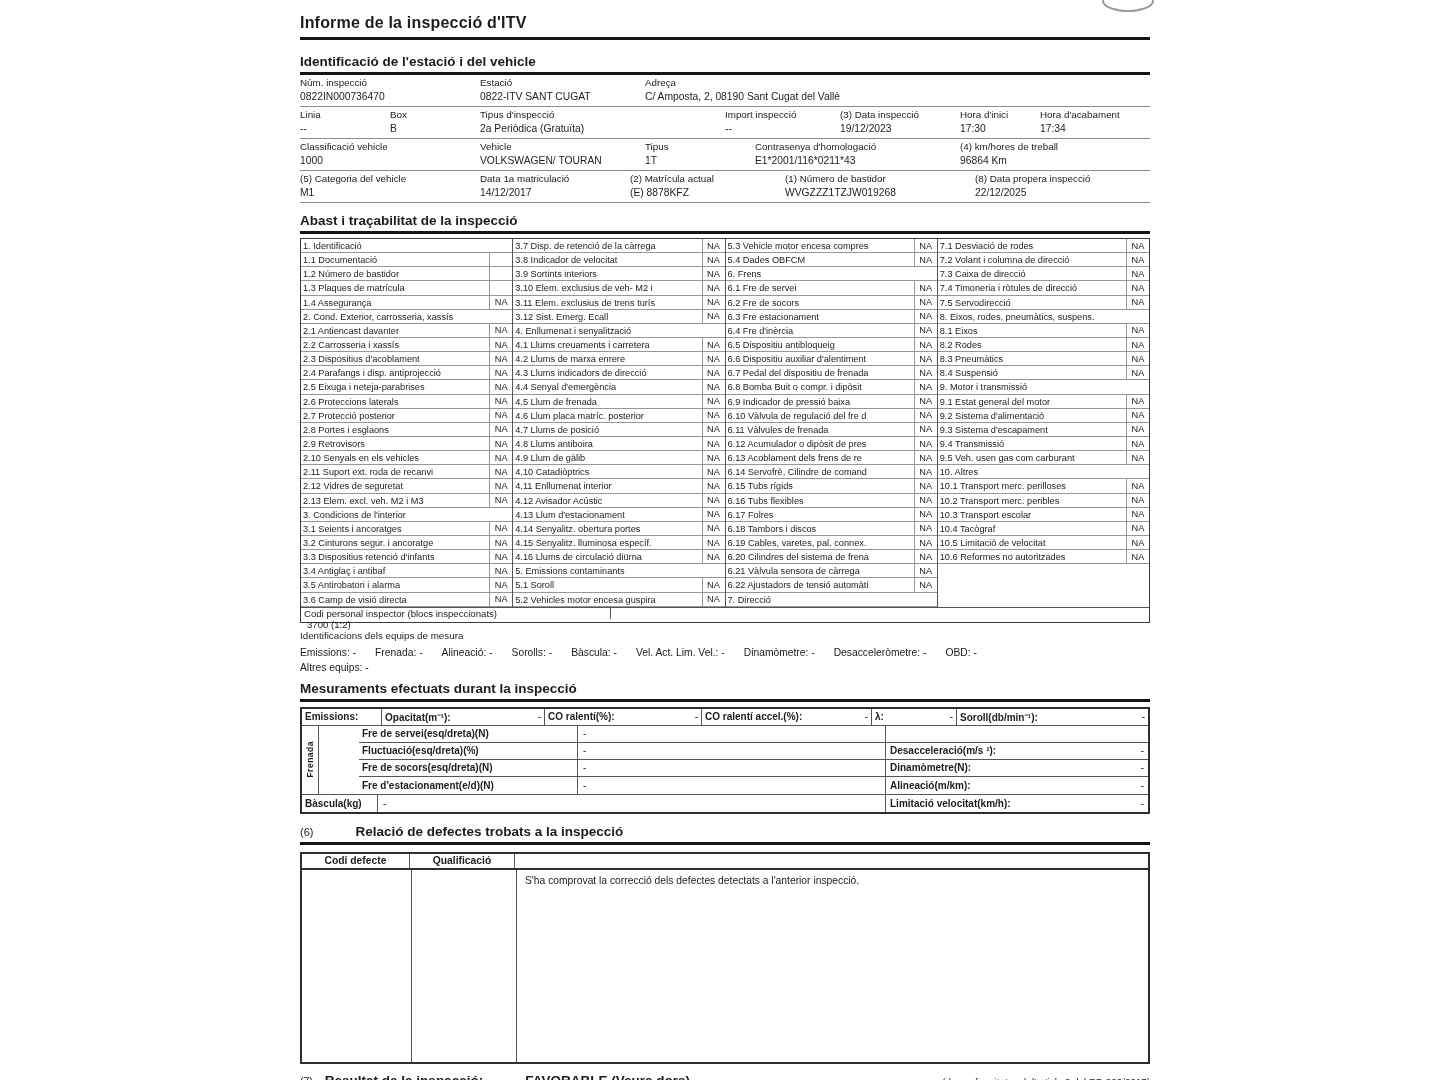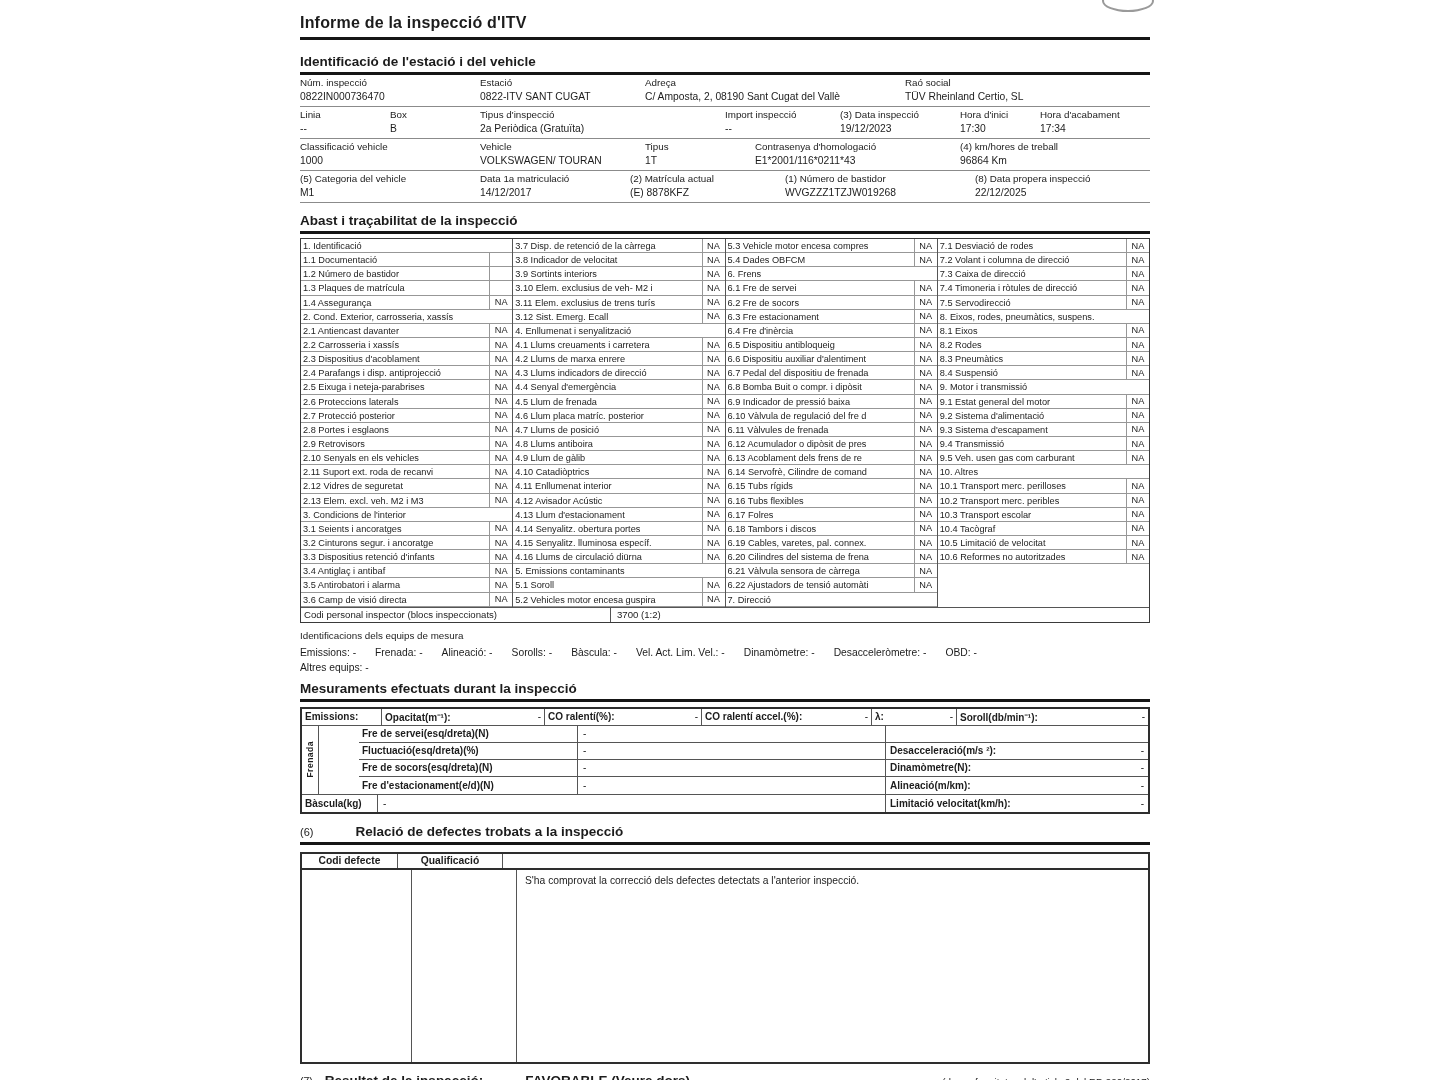--- a/index.html
+++ b/index.html
@@ -40,21 +40,21 @@
   .st-r4 .st-field:nth-child(5){flex:1}
 
   .scope-section { margin-top:8px; }
   .scope-box { border:1.5px solid #3a3a3a; margin-top:4px; }
   .sc-cols { display:flex; align-items:stretch; }
   .sc-col { flex:1; border-right:1px solid #555; }
   .sc-col:last-child { border-right:none; }
   .sc-row { display:flex; height:14.15px; border-bottom:1px solid #979797; align-items:stretch; }
   .sc-label { flex:1; font-size:9.2px; line-height:13px; padding:1px 0 0 2px; white-space:nowrap; overflow:hidden; }
   .sc-na { width:23px; border-left:1px solid #979797; font-size:9.2px; display:flex; align-items:center; justify-content:center; }
-  .sc-footer { display:flex; height:15px; border-top:1px solid #555; font-size:9.6px; align-items:stretch; }
+  .sc-footer { display:flex; height:15px; border-top:1px solid #555; font-size:9.6px; align-items:stretch;flex-direction:column; }
   .sc-flabel { width:310px; padding-left:3px; border-right:1px solid #555; display:flex; align-items:center; }
   .sc-fvalue { padding-left:6px; display:flex; align-items:center; }
 
   .equips { margin-top:7px; }
   .eq-head { font-size:9.8px; }
   .eq-row { display:flex; gap:19px; font-size:10.3px; margin-top:6px; white-space:nowrap; }
   .eq-label { color:#1c1c1c; }
   .altres { font-size:10.3px; margin-top:4px; }
 
   .meas-section { margin-top:6px; }
@@ -80,21 +80,21 @@
   .b-right { width:263px; border-left:1px solid #555; display:flex; align-items:center; padding:0 4px; font-weight:bold; white-space:nowrap; }
   .bas-row { border-bottom:none; }
   .bas-label { width:76px; }
 
   .def-heading { display:flex; align-items:baseline; margin-top:10px; border-bottom:3px solid #151515; padding-bottom:3px; }
   .def-num { font-size:11px; }
   .def-text { font-size:13.5px; font-weight:bold; margin-left:10px;padding-left:32px; }
   .def-table { margin-top:7px; border:2px solid #2e2e2e; }
   .def-head { display:flex; height:16px; border-bottom:2px solid #2e2e2e; font-size:10.3px; font-weight:bold; align-items:stretch; text-align:center; }
   .def-head > div { border-right:1px solid #555; display:flex; align-items:center; justify-content:center; }
-  .def-head > div:nth-child(1){width:96px}
+  .def-head > div:nth-child(1){width:108px}
   .def-head > div:nth-child(2){width:105px}
   .def-head > div:nth-child(3){flex:1; border-right:none;}
   .def-body { display:flex; height:192px; font-size:10.3px; align-items:stretch; }
   .def-body > div { border-right:1px solid #555; }
   .def-body > div:nth-child(1){width:110px}
   .def-body > div:nth-child(2){width:105px}
   .def-body > div:nth-child(3){flex:1; border-right:none; padding:5px 8px;}
 
   .result-row { display:flex; align-items:baseline; margin-top:9px; }
   .res-num { font-size:10.5px; }
@@ -119,24 +119,20 @@
             <div class="st-label">Núm. inspecció</div>
             <div class="st-value">0822IN000736470</div>
           </div>
           <div class="st-field">
             <div class="st-label">Estació</div>
             <div class="st-value">0822-ITV SANT CUGAT</div>
           </div>
           <div class="st-field">
             <div class="st-label">Adreça</div>
             <div class="st-value">C/ Amposta, 2, 08190 Sant Cugat del Vallè</div>
-          </div>
-          <div class="st-field">
-            <div class="st-label">Raó social</div>
-            <div class="st-value">TÜV Rheinland Certio, SL</div>
           </div>
         </div>
         <div class="st-row st-r2">
           <div class="st-field">
             <div class="st-label">Linia</div>
             <div class="st-value">--</div>
           </div>
           <div class="st-field">
             <div class="st-label">Box</div>
             <div class="st-value">B</div>

